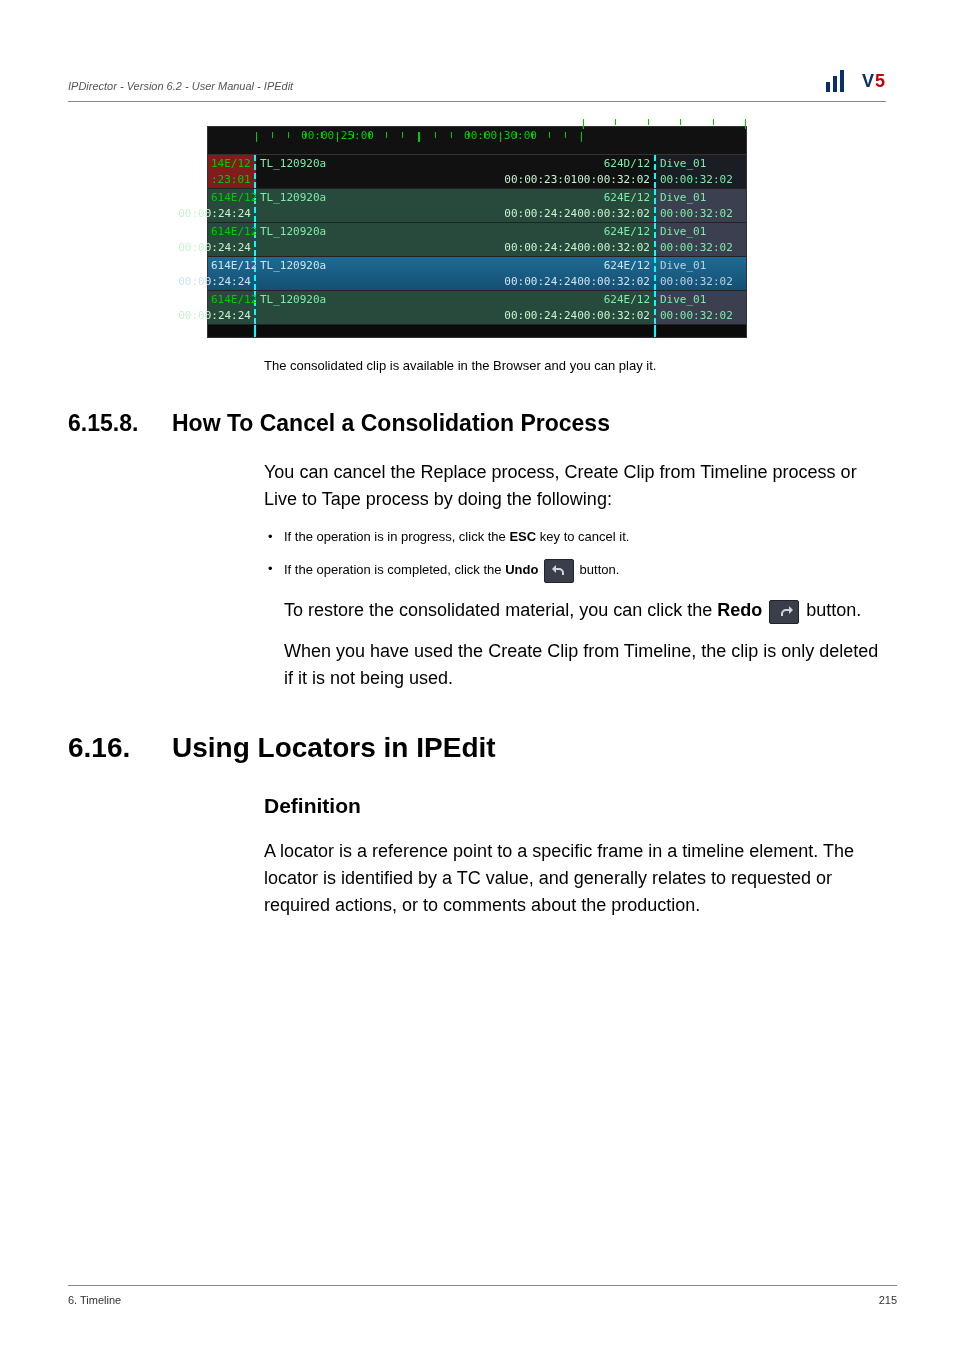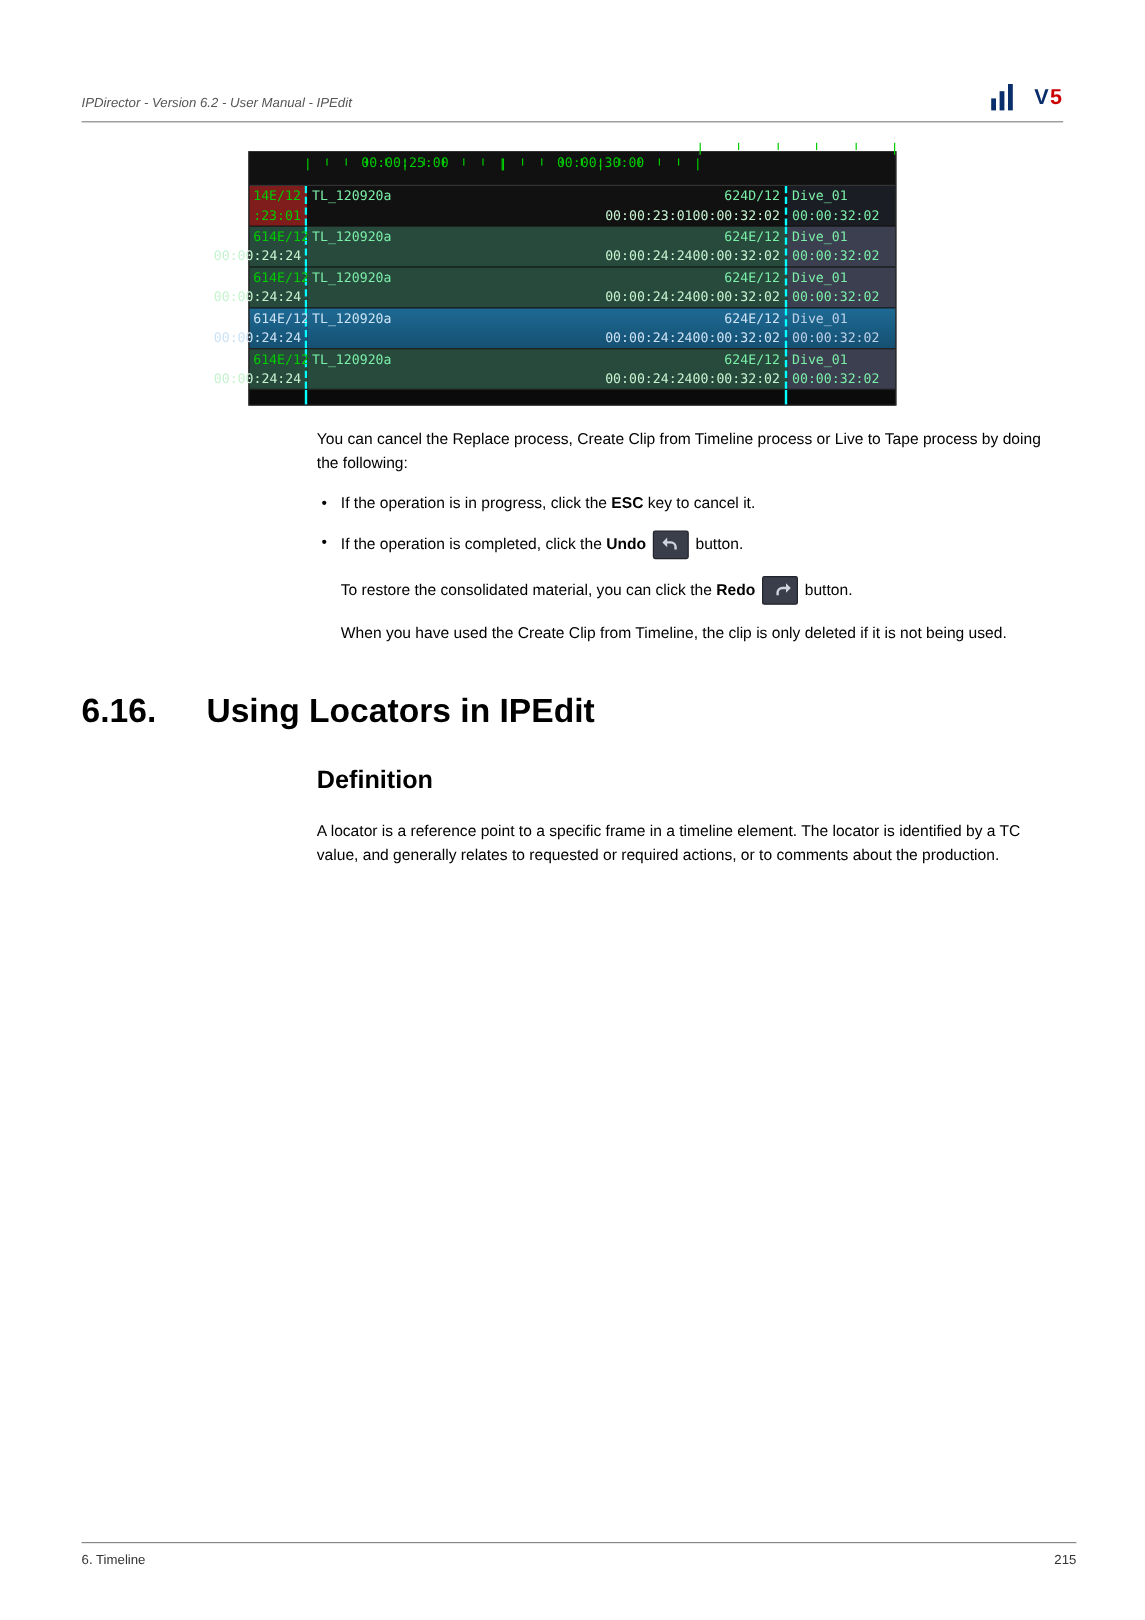--- a/index.html
+++ b/index.html
@@ -48,21 +48,21 @@
 
   .caption { font-size: 13px; text-align: left; margin: 10px 0 34px 196px; }
 
   h2.sec { font-size: 23px; font-weight: bold; margin: 0 0 22px 0; display:flex; }
   h2.sec .num { width: 104px; }
   h2.big { font-size: 28px; font-weight: bold; margin: 40px 0 30px 0; display:flex; }
   h2.big .num { width: 104px; }
   h3.sub { font-size: 21px; font-weight: bold; margin: 0 0 20px 0; }
 
   .body-block { margin-left: 196px; }
-  p { font-size: 13px; line-height: 1.5; margin: 0 0 14px 0; }
+  p { font-size: 18px; line-height: 1.5; margin: 0 0 14px 0; }
   ul.bullets { list-style: none; margin: 0 0 14px 0; }
   ul.bullets li { font-size: 13px; line-height: 1.6; padding-left: 20px; position: relative; margin-bottom: 12px; }
   ul.bullets li::before { content: "•"; position: absolute; left: 4px; top: 0; }
   .icon-btn { display:inline-block; vertical-align: middle; width:30px; height:24px; background:#3a3e4a; border:1px solid #20232b; border-radius:2px; position:relative; margin: 0 2px; }
   .icon-btn svg { position:absolute; top:3px; left:6px; }
   .indent { margin-left: 20px; }
 
   .footer { position: absolute; left: 68px; right: 57px; bottom: 44px; border-top:1px solid #888; padding-top:8px; display:flex; justify-content:space-between; font-size:11px; color:#333; }
 </style>
 </head>
@@ -259,21 +259,26 @@
         </div>
       </div>
 
     <div class="after-row">
       <div class="after-left"></div>
         <div class="after-mid"></div>
         <div class="after-right"></div>
     </div>
   </div>
 
-
+  <p class="caption">The consolidated clip is available in the Browser and you can play it.</p>
+
+  <h2 class="sec">
+    <span class="num">6.15.8.</span>
+    <span>How To Cancel a Consolidation Process</span>
+  </h2>
   <div class="body-block">
     <p>You can cancel the Replace process, Create Clip from Timeline process or Live to Tape process by doing the following:</p>
     <ul class="bullets">
       <li>
         <span>If the operation is in progress, click the </span><b>ESC</b><span> key to cancel it.</span>
       </li>
       <li>
         <span>If the operation is completed, click the </span><b>Undo</b>
         <span class="icon-btn">
           <svg width="18" height="16" viewBox="0 0 18 16">

